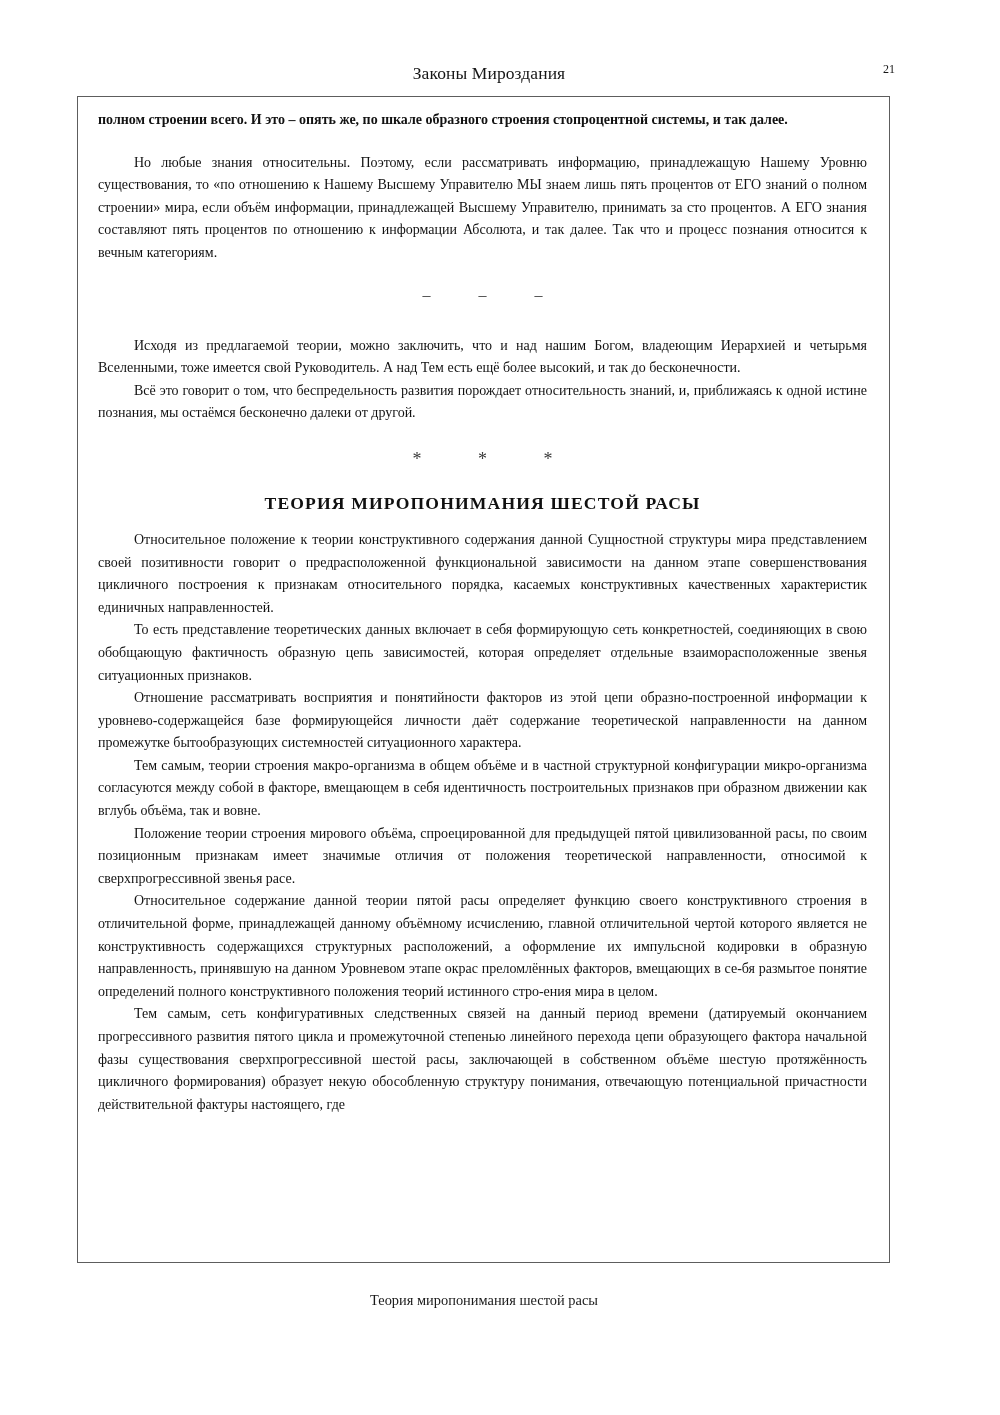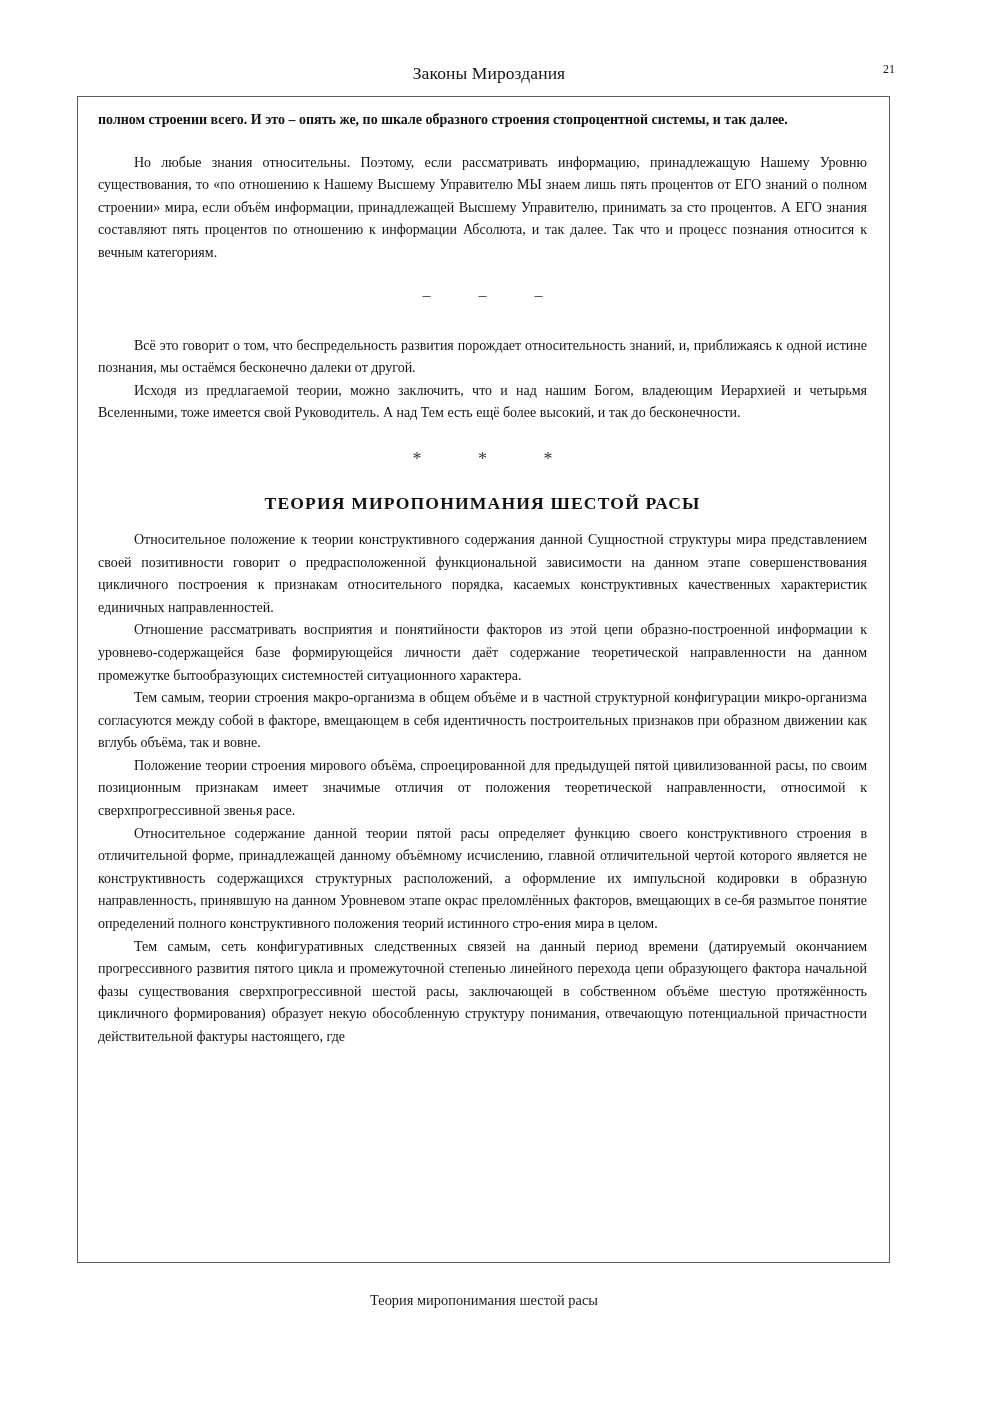--- a/index.html
+++ b/index.html
@@ -146,30 +146,31 @@
 
   <div class="text-frame">
     <div class="frame-inner">
 
       <p class="lead-bold">полном строении всего. И это – опять же, по шкале образного строения стопроцентной системы, и так далее.</p>
 
       <p class="indented">Но любые знания относительны. Поэтому, если рассматривать информацию, принадлежащую Нашему Уровню существования, то «по отношению к Нашему Высшему Управителю МЫ знаем лишь пять процентов от ЕГО знаний о полном строении» мира, если объём информации, принадлежащей Высшему Управителю, принимать за сто процентов. А ЕГО знания составляют пять процентов по отношению к информации Абсолюта, и так далее. Так что и процесс познания относится к вечным категориям.</p>
 
       <div class="sep sep-dashes">–   –   –</div>
 
+      <p class="indented">Исходя из предлагаемой теории, можно заключить, что и над нашим Богом, владеющим Иерархией и четырьмя Вселенными, тоже имеется свой Руководитель. А над Тем есть ещё более высокий, и так до бесконечности.</p>
+
       <p class="indented">Всё это говорит о том, что беспредельность развития порождает относительность знаний, и, приближаясь к одной истине познания, мы остаёмся бесконечно далеки от другой.</p>
-
-      <p class="indented">Исходя из предлагаемой теории, можно заключить, что и над нашим Богом, владеющим Иерархией и четырьмя Вселенными, тоже имеется свой Руководитель. А над Тем есть ещё более высокий, и так до бесконечности.</p>
 
       <div class="sep sep-stars">*   *   *</div>
 
       <h2 class="section-heading">ТЕОРИЯ МИРОПОНИМАНИЯ ШЕСТОЙ РАСЫ</h2>
 
       <p class="indented">Относительное положение к теории конструктивного содержания данной Сущностной структуры мира представлением своей позитивности говорит о предрасположенной функциональной зависимости на данном этапе совершенствования цикличного построения к признакам относительного порядка, касаемых конструктивных качественных характеристик единичных направленностей.</p>
 
+      <p class="indented">То есть представление теоретических данных включает в себя формирующую сеть конкретностей, соединяющих в свою обобщающую фактичность образную цепь зависимостей, которая определяет отдельные взаиморасположенные звенья ситуационных признаков.</p>
 
 
       <p class="indented">Отношение рассматривать восприятия и понятийности факторов из этой цепи образно-построенной информации к уровнево-содержащейся базе формирующейся личности даёт содержание теоретической направленности на данном промежутке бытообразующих системностей ситуационного характера.</p>
 
       <p class="indented">Тем самым, теории строения макро-организма в общем объёме и в частной структурной конфигурации микро-организма согласуются между собой в факторе, вмещающем в себя идентичность построительных признаков при образном движении как вглубь объёма, так и вовне.</p>
 
       <p class="indented">Положение теории строения мирового объёма, спроецированной для предыдущей пятой цивилизованной расы, по своим позиционным признакам имеет значимые отличия от положения теоретической направленности, относимой к сверхпрогрессивной звенья расе.</p>
 
       <p class="indented">Относительное содержание данной теории пятой расы определяет функцию своего конструктивного строения в отличительной форме, принадлежащей данному объёмному исчислению, главной отличительной чертой которого является не конструктивность содержащихся структурных расположений, а оформление их импульсной кодировки в образную направленность, принявшую на данном Уровневом этапе окрас преломлённых факторов, вмещающих в се-бя размытое понятие определений полного конструктивного положения теорий истинного стро-ения мира в целом.</p>
 

